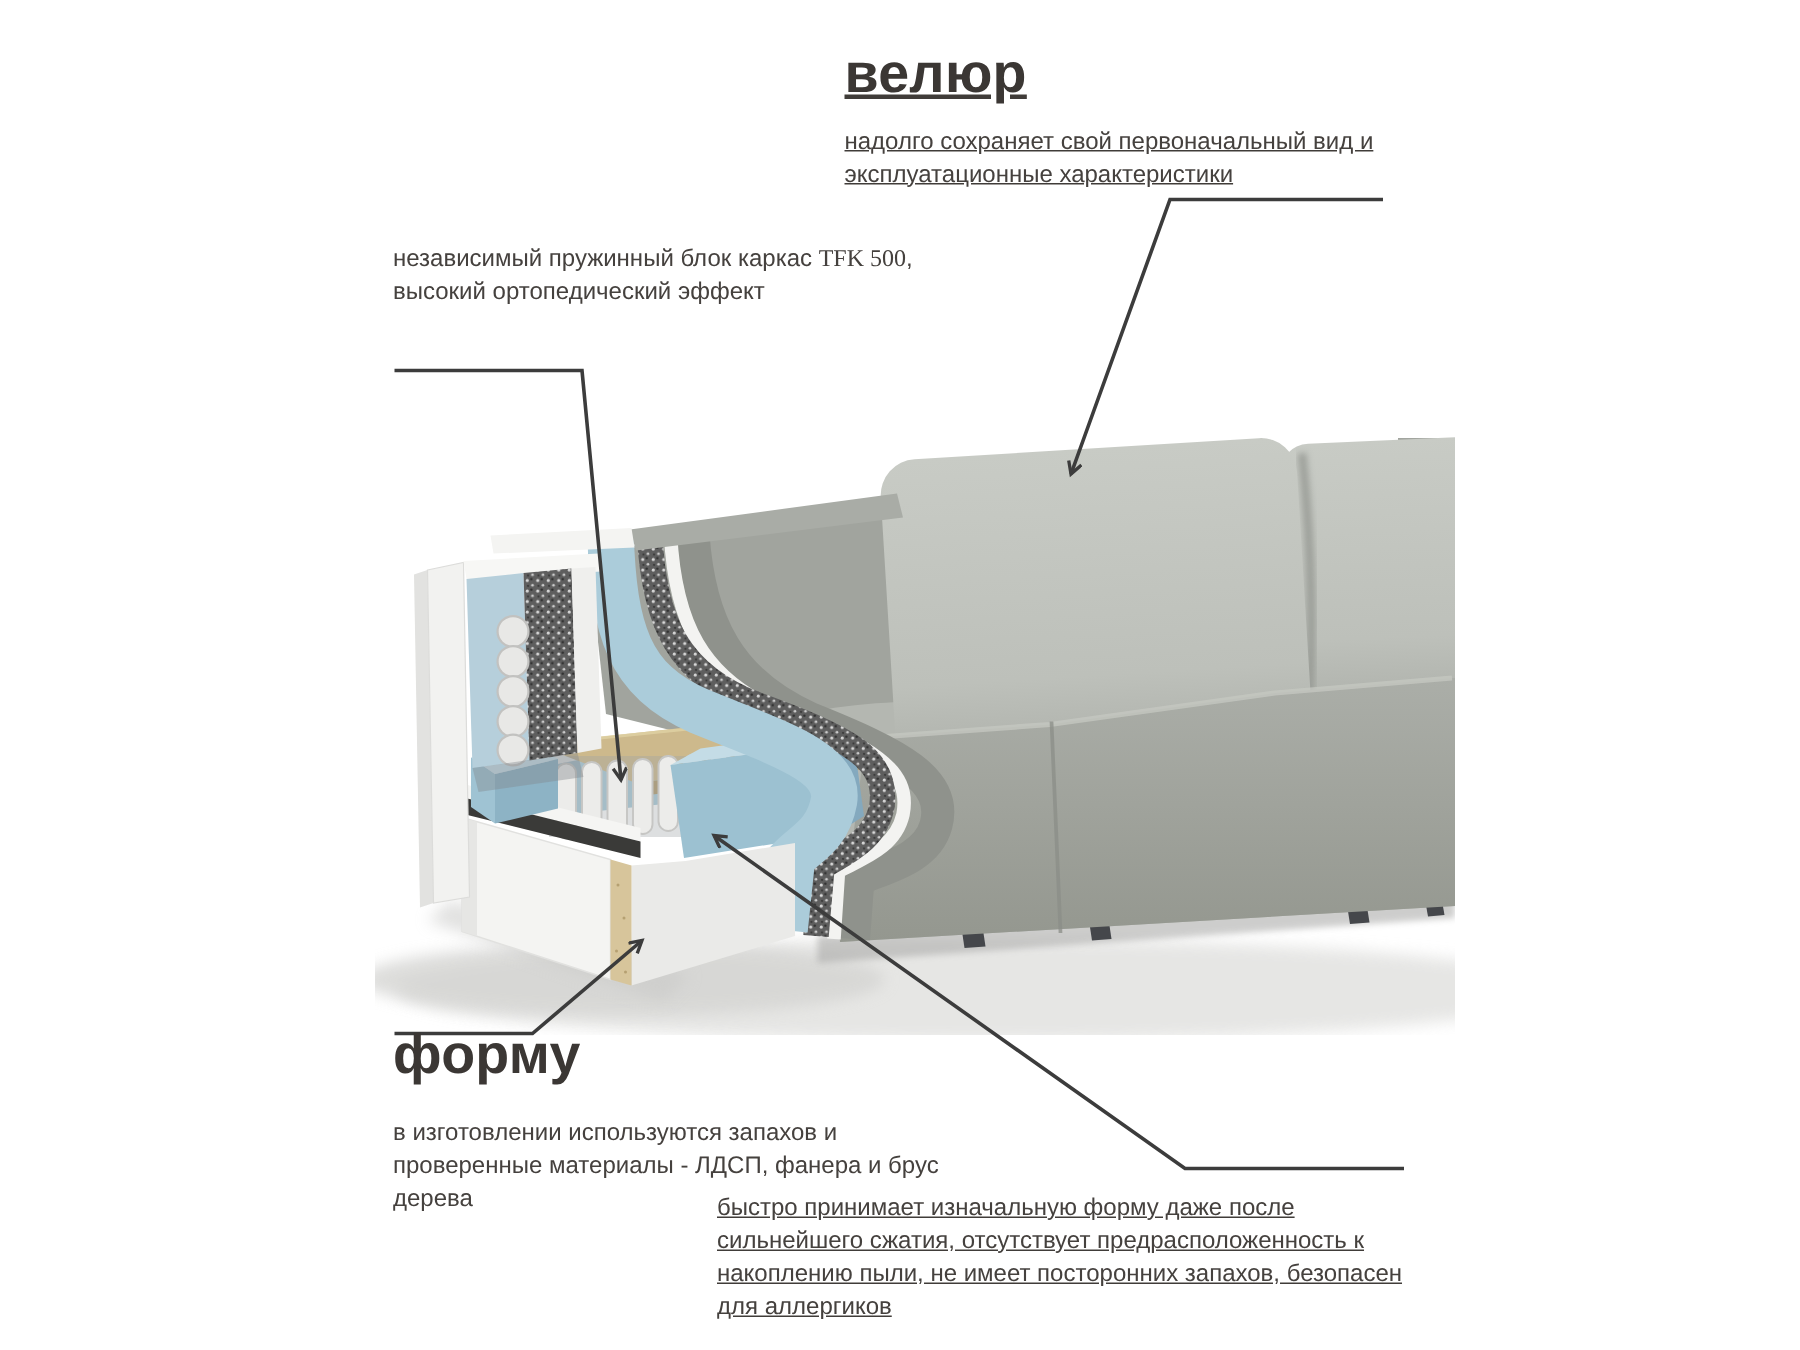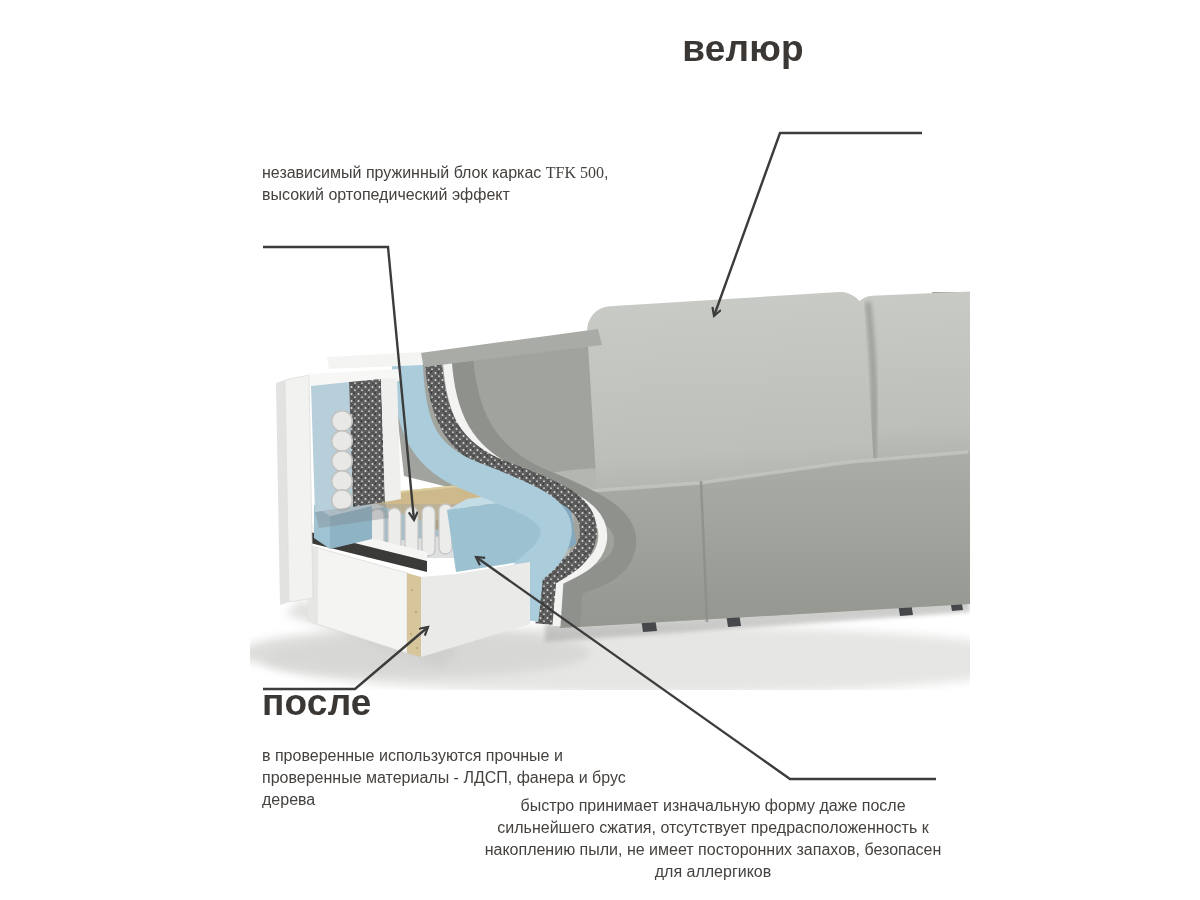--- a/index.html
+++ b/index.html
@@ -3,21 +3,21 @@
 <meta charset="utf-8">
 <style>
   html,body{margin:0;padding:0;}
   body{width:1200px;height:900px;position:relative;background:#ffffff;overflow:hidden;
        font-family:"Liberation Sans","DejaVu Sans",sans-serif;color:#403c39;}
   .stage{position:absolute;inset:0;width:1200px;height:900px;}
   svg.art{position:absolute;left:0;top:0;}
   .label{position:absolute;}
   .label-title{font-weight:700;font-size:37px;line-height:1.15;letter-spacing:.2px;color:#3b3734;}
   .label-desc{font-size:16px;line-height:22px;color:#45413e;}
-  .align-right{text-align:center;}
+  .align-right{text-align:left;text-decoration:underline;}
   .align-left{text-align:left;}
   #label-velour{top:28px;right:277px;width:360px;}
   #label-velour .label-desc{margin-top:13px;}
   #label-filling{top:158px;left:262px;width:408px;}
   #label-filling .label-desc{margin-top:4px;}
   #label-frame{top:682px;left:262px;width:380px;}
   #label-frame .label-desc{margin-top:20px;}
   #label-foam{top:790px;right:252px;width:470px;}
   #label-foam .label-title{font-size:38px;}
   #label-foam .label-desc{margin-top:5px;}
@@ -172,28 +172,29 @@
     <g fill="none" stroke="#3c3c3c" stroke-width="2.4" stroke-linejoin="miter">
       <polyline points="922,133 780,133 714,316" marker-end="url(#arrow)"></polyline>
       <polyline points="263,247 388,247 414,520" marker-end="url(#arrow)"></polyline>
       <polyline points="263,689 355,689 428,627" marker-end="url(#arrow)"></polyline>
       <polyline points="936,779 790,779 476,557" marker-end="url(#arrow)"></polyline>
     </g>
   </svg>
 
   <div class="label align-right" id="label-velour">
     <div class="label-title">велюр</div>
+    <div class="label-desc">надолго сохраняет свой первоначальный вид и эксплуатационные характеристики</div>
   </div>
 
   <div class="label align-left" id="label-filling">
     <div class="label-desc"><span>независимый пружинный блок каркас </span><span class="serif">TFK 500</span><span>, высокий ортопедический эффект</span></div>
   </div>
 
   <div class="label align-left" id="label-frame">
-    <div class="label-title">после</div>
-    <div class="label-desc">в проверенные используются прочные и проверенные материалы - ЛДСП, фанера и брус дерева</div>
+    <div class="label-title">форму</div>
+    <div class="label-desc">в изготовлении используются запахов и проверенные материалы - ЛДСП, фанера и брус дерева</div>
   </div>
 
   <div class="label align-right" id="label-foam">
     <div class="label-desc">быстро принимает изначальную форму даже после сильнейшего сжатия, отсутствует предрасположенность к накоплению пыли, не имеет посторонних запахов, безопасен для аллергиков</div>
   </div>
 
 </div>
 
 </body></html>

